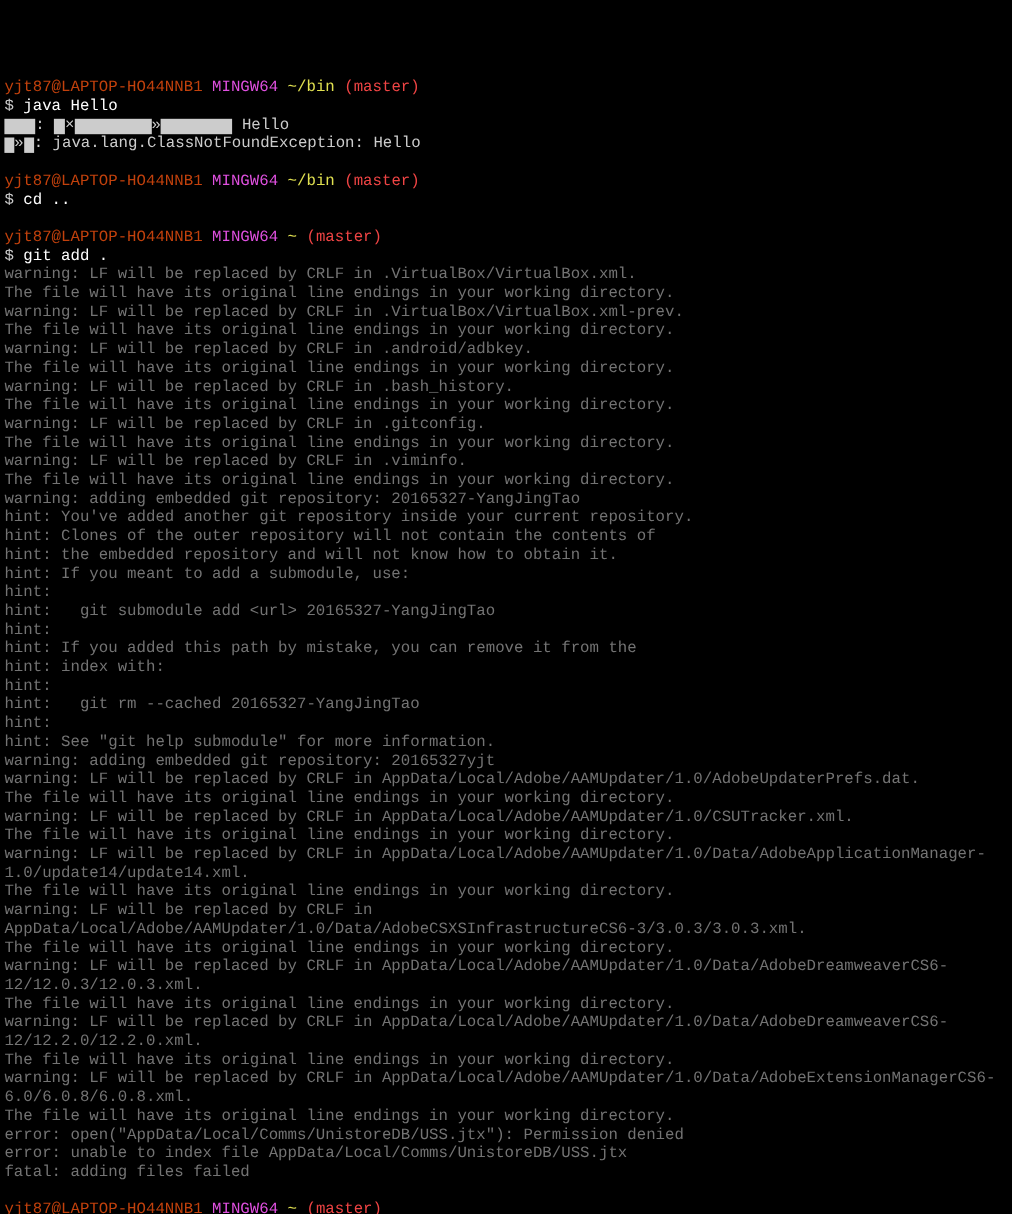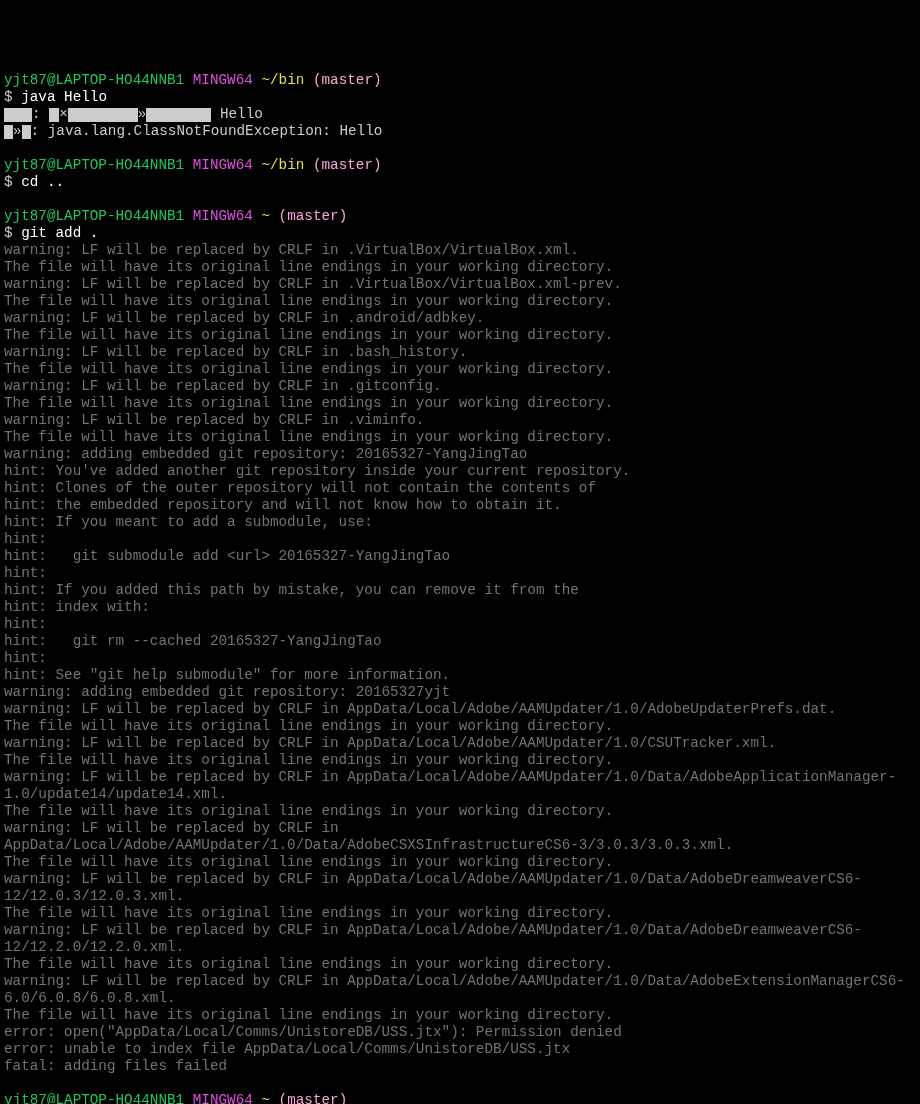--- a/index.html
+++ b/index.html
@@ -9,24 +9,24 @@
     color: #cccccc;
     font-family: "Consolas", "Courier New", monospace;
     font-size: 14.3px;
     line-height: 17px;
     width: 920px;
     height: 1104px;
     box-sizing: border-box;
     overflow: hidden;
     white-space: pre-wrap;
   }
-  .user { color: #22c55e; }
+  .user { color: #c2410c; }
   .mingw { color: #E050E0; margin-top: 32px; }
   .path { color: #E0E050; }
-  .branch { color: #f9a8d4; }
+  .branch { color: #ef4444; }
   .cmd { color: #ffffff; }
   .out { color: #737373; }
   .redacted {
     display: inline-block;
     background: #cccccc;
     color: #cccccc;
     height: 14px;
     vertical-align: text-bottom;
   }
   .line { display: block; }

